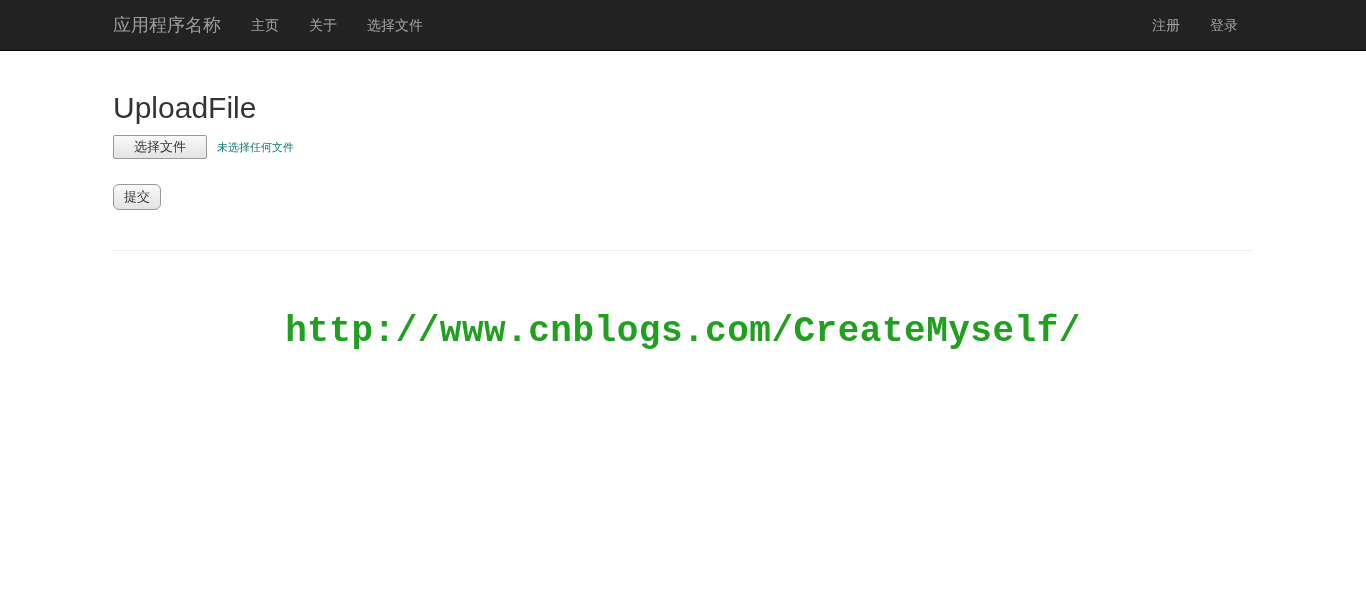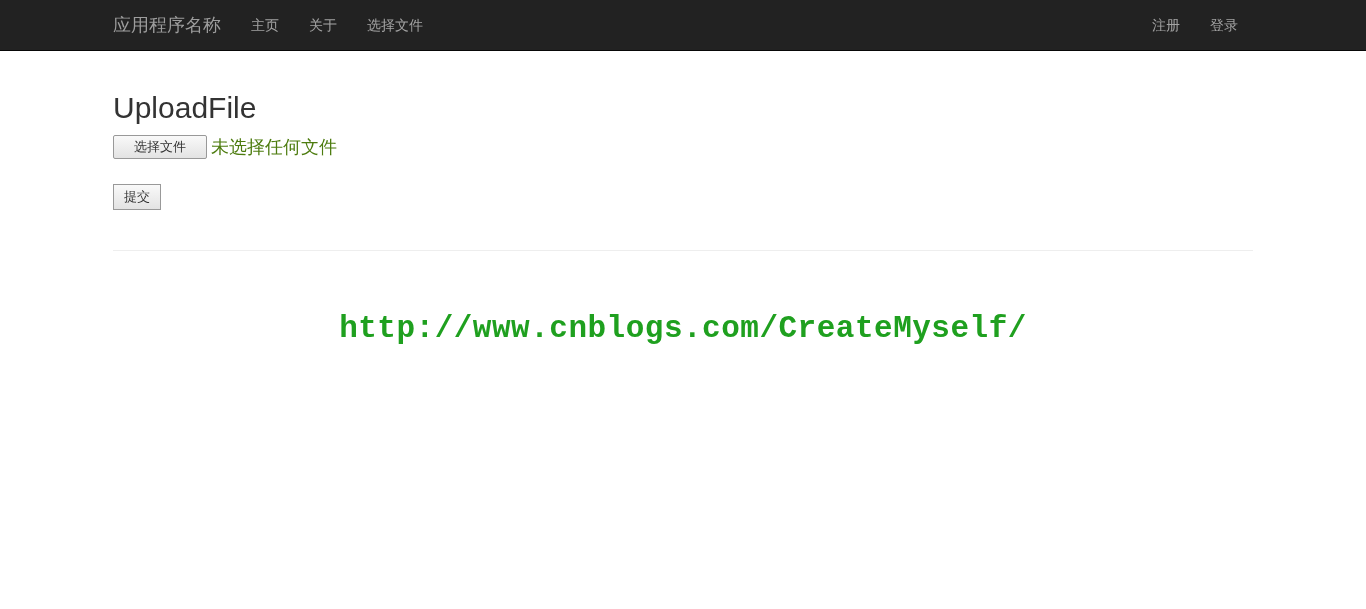--- a/index.html
+++ b/index.html
@@ -83,31 +83,31 @@
       font-family: Arial, sans-serif;
       font-size: 13px;
       padding: 2px 20px;
       background: linear-gradient(#f9f9f9, #e3e3e3);
       border: 1px solid #999;
       border-radius: 2px;
       cursor: pointer;
       color: #333;
     }
     .file-status {
-      margin-left: 4px;
-      font-size: 18px;
-      color: #4d7c0f;
+      margin-left: 10px;
+      font-size: 11px;
+      color: #0f766e;
     }
     .submit-btn {
       font-family: "Microsoft YaHei", Arial, sans-serif;
       font-size: 13px;
       padding: 3px 10px;
       background: linear-gradient(#f9f9f9, #e3e3e3);
       border: 1px solid #999;
-      border-radius: 0;
+      border-radius: 6px;
       cursor: pointer;
       color: #333;
       margin-top: 10px;
       margin-bottom: 20px;
       display: inline-block;
     }
     hr {
       margin-top: 20px;
       margin-bottom: 20px;
       border: 0;
@@ -115,21 +115,21 @@
     }
     footer {
       color: #333;
       font-size: 14px;
       padding-bottom: 20px;
     }
     .watermark {
       text-align: center;
       color: #1fa01f;
       font-family: "Courier New", monospace;
-      font-size: 31px;
+      font-size: 36px;
       font-weight: bold;
       margin-top: 60px;
       letter-spacing: 0.5px;
     }
   </style>
 </head>
 <body>
 
 <nav class="navbar">
   <div class="navbar-inner">

